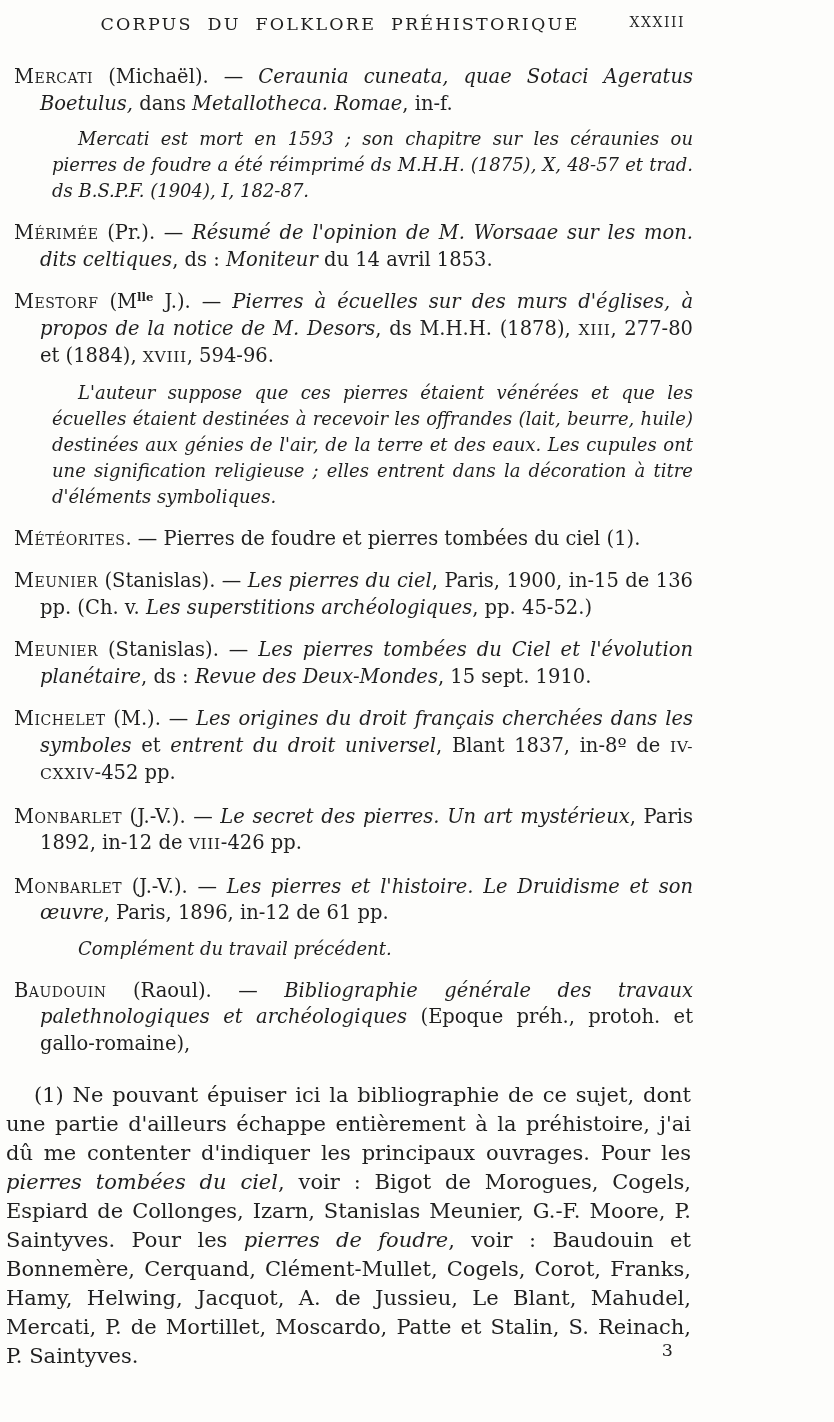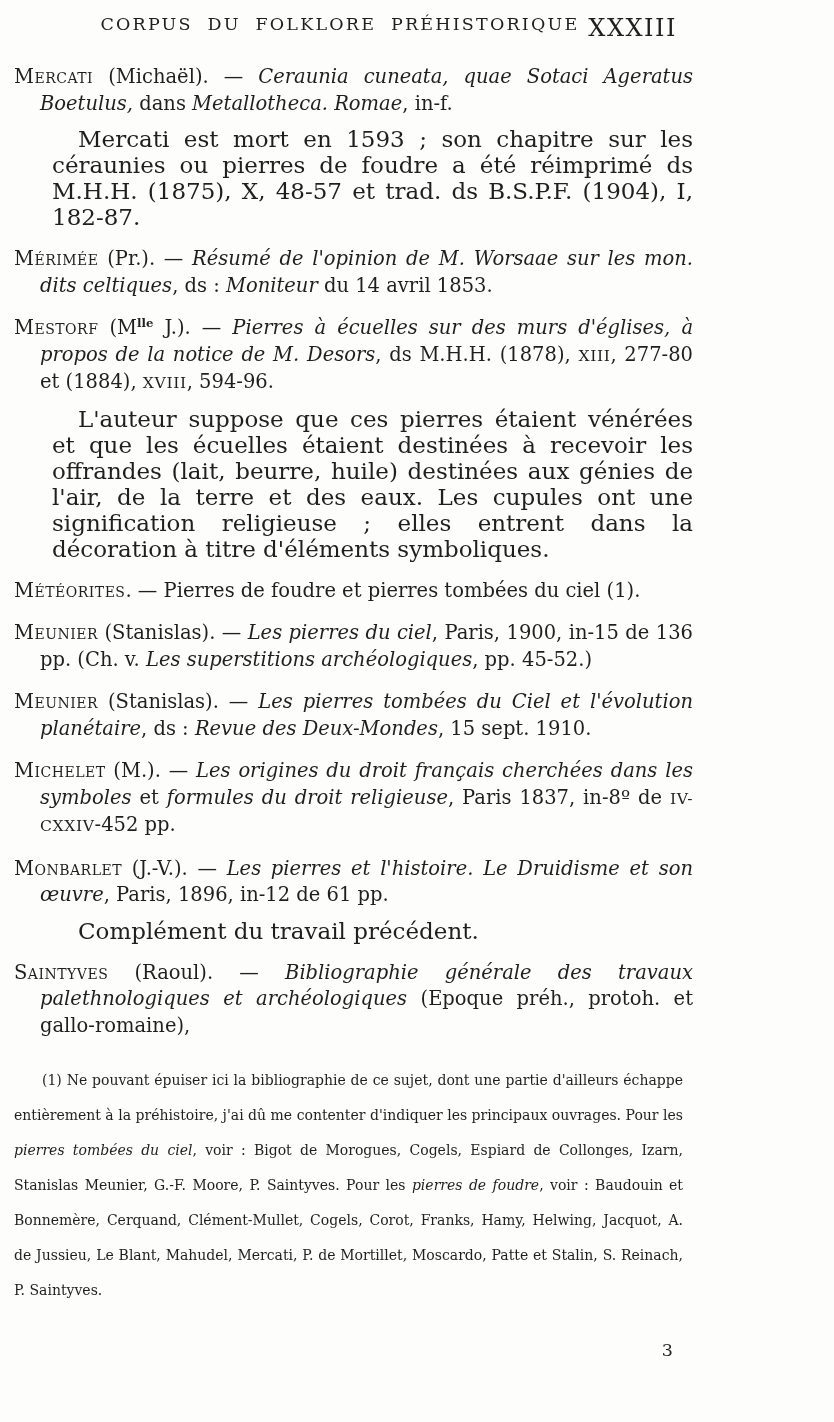--- a/index.html
+++ b/index.html
@@ -30,55 +30,56 @@
     left: 50%;
     transform: translateX(-52%);
     top: 2px;
     font-size: 17.5px;
     letter-spacing: 2.2px;
     word-spacing: 7px;
     white-space: nowrap;
   }
   .folio {
     position: absolute;
-    right: 16px;
+    right: 8px;
     top: 2px;
-    font-size: 24px;
+    font-size: 14px;
     letter-spacing: 1.5px;
   }
   main {
     margin-top: 22px;
   }
   p.entry {
     font-size: 19.5px;
     line-height: 26.5px;
     margin: 16px 0 9px 0;
     padding-left: 34px;
     text-indent: -26px;
     text-align: justify;
   }
   p.note {
-    font-size: 23px;
+    font-size: 18px;
     line-height: 26px;
     margin: 3px 0 12px 46px;
     text-indent: 26px;
     text-align: justify;
+    font-style: italic;
   }
   .sc  { font-variant: small-caps; letter-spacing: 0.5px; }
   .scn { font-size: 0.8em; letter-spacing: 0.6px; }
   .sup { vertical-align: super; font-size: 0.6em; line-height: 0; font-weight: bold; }
   .it  { font-style: italic; }
   .footnote-block {
     margin-top: 24px;
     padding-right: 2px;
   }
   #footnote-para {
-    font-size: 14px;
-    line-height: 35px;
-    margin: 8px;
+    font-size: 21px;
+    line-height: 29px;
+    margin: 0;
     text-indent: 28px;
     text-align: justify;
   }
   .signature {
     position: absolute;
     right: 30px;
     top: 1340px;
     font-size: 17.5px;
   }
 </style>
@@ -93,24 +94,25 @@
 
   <main id="bibliography">
       <p class="entry"><span class="sc">Mercati</span><span> (Michaël). — </span><span class="it">Ceraunia cuneata, quae Sotaci Ageratus Boetulus,</span><span> dans </span><span class="it">Metallotheca.</span><span> </span><span class="it">Romae</span><span>, in-f.</span></p>
       <p class="note"><span>Mercati est mort en 1593 ; son chapitre sur les céraunies ou pierres de foudre a été réimprimé ds M.H.H. (1875), X, 48-57 et trad. ds B.S.P.F. (1904), I, 182-87.</span></p>
       <p class="entry"><span class="sc">Mérimée</span><span> (Pr.). — </span><span class="it">Résumé de l'opinion de M. Worsaae sur les mon. dits celtiques</span><span>, ds : </span><span class="it">Moniteur</span><span> du 14 avril 1853.</span></p>
       <p class="entry"><span class="sc">Mestorf</span><span> (M</span><span class="sup">lle</span><span> J.). — </span><span class="it">Pierres à écuelles sur des murs d'églises, à propos de la notice de M. Desors</span><span>, ds M.H.H. (1878), </span><span class="scn">XIII</span><span>, 277-80 et (1884), </span><span class="scn">XVIII</span><span>, 594-96.</span></p>
       <p class="note"><span>L'auteur suppose que ces pierres étaient vénérées et que les écuelles étaient destinées à recevoir les offrandes (lait, beurre, huile) destinées aux génies de l'air, de la terre et des eaux. Les cupules ont une signification religieuse ; elles entrent dans la décoration à titre d'éléments symboliques.</span></p>
       <p class="entry"><span class="sc">Météorites</span><span>. — Pierres de foudre et pierres tombées du ciel (1).</span></p>
       <p class="entry"><span class="sc">Meunier</span><span> (Stanislas). — </span><span class="it">Les pierres du ciel</span><span>, Paris, 1900, in-15 de 136 pp. (Ch. v. </span><span class="it">Les superstitions archéologiques</span><span>, pp. 45-52.)</span></p>
       <p class="entry"><span class="sc">Meunier</span><span> (Stanislas). — </span><span class="it">Les pierres tombées du Ciel et l'évolution planétaire</span><span>, ds : </span><span class="it">Revue des Deux-Mondes</span><span>, 15 sept. 1910.</span></p>
-      <p class="entry"><span class="sc">Michelet</span><span> (M.). — </span><span class="it">Les origines du droit français cherchées dans les symboles</span><span> et </span><span class="it">formules du droit religieuse</span><span>, Paris 1837, in-8º de </span><span class="scn">IV-CXXIV</span><span>-452 pp.</span></p>
+      <p class="entry"><span class="sc">Michelet</span><span> (M.). — </span><span class="it">Les origines du droit français cherchées dans les symboles</span><span> et </span><span class="it">entrent du droit universel</span><span>, Blant 1837, in-8º de </span><span class="scn">IV-CXXIV</span><span>-452 pp.</span></p>
+      <p class="entry"><span class="sc">Monbarlet</span><span> (J.-V.). — </span><span class="it">Le secret des pierres. Un art mystérieux</span><span>, Paris 1892, in-12 de </span><span class="scn">VIII</span><span>-426 pp.</span></p>
       <p class="entry"><span class="sc">Monbarlet</span><span> (J.-V.). — </span><span class="it">Les pierres et l'histoire. Le Druidisme et son œuvre</span><span>, Paris, 1896, in-12 de 61 pp.</span></p>
       <p class="note"><span>Complément du travail précédent.</span></p>
-      <p class="entry"><span class="sc">Saintyves</span><span> (Raoul). — </span><span class="it">Bibliographie générale des travaux palethnologiques et archéologiques</span><span> (Epoque préh., protoh. et gallo-romaine),</span></p>
+      <p class="entry"><span class="sc">Baudouin</span><span> (Raoul). — </span><span class="it">Bibliographie générale des travaux palethnologiques et archéologiques</span><span> (Epoque préh., protoh. et gallo-romaine),</span></p>
     </main>
 
   <section class="footnote-block">
     <p id="footnote-para"><span>(1) Ne pouvant épuiser ici la bibliographie de ce sujet, dont une partie d'ailleurs échappe entièrement à la préhistoire, j'ai dû me contenter d'indiquer les principaux ouvrages. Pour les </span><span class="it">pierres tombées du ciel</span><span>, voir : Bigot de Morogues, Cogels, Espiard de Collonges, Izarn, Stanislas Meunier, G.-F. Moore, P. Saintyves. Pour les </span><span class="it">pierres de foudre</span><span>, voir : Baudouin et Bonnemère, Cerquand, Clément-Mullet, Cogels, Corot, Franks, Hamy, Helwing, Jacquot, A. de Jussieu, Le Blant, Mahudel, Mercati, P. de Mortillet, Moscardo, Patte et Stalin, S. Reinach, P. Saintyves.</span></p>
   </section>
 
   <div class="signature">3</div>
 </div>
 
 </body></html>

